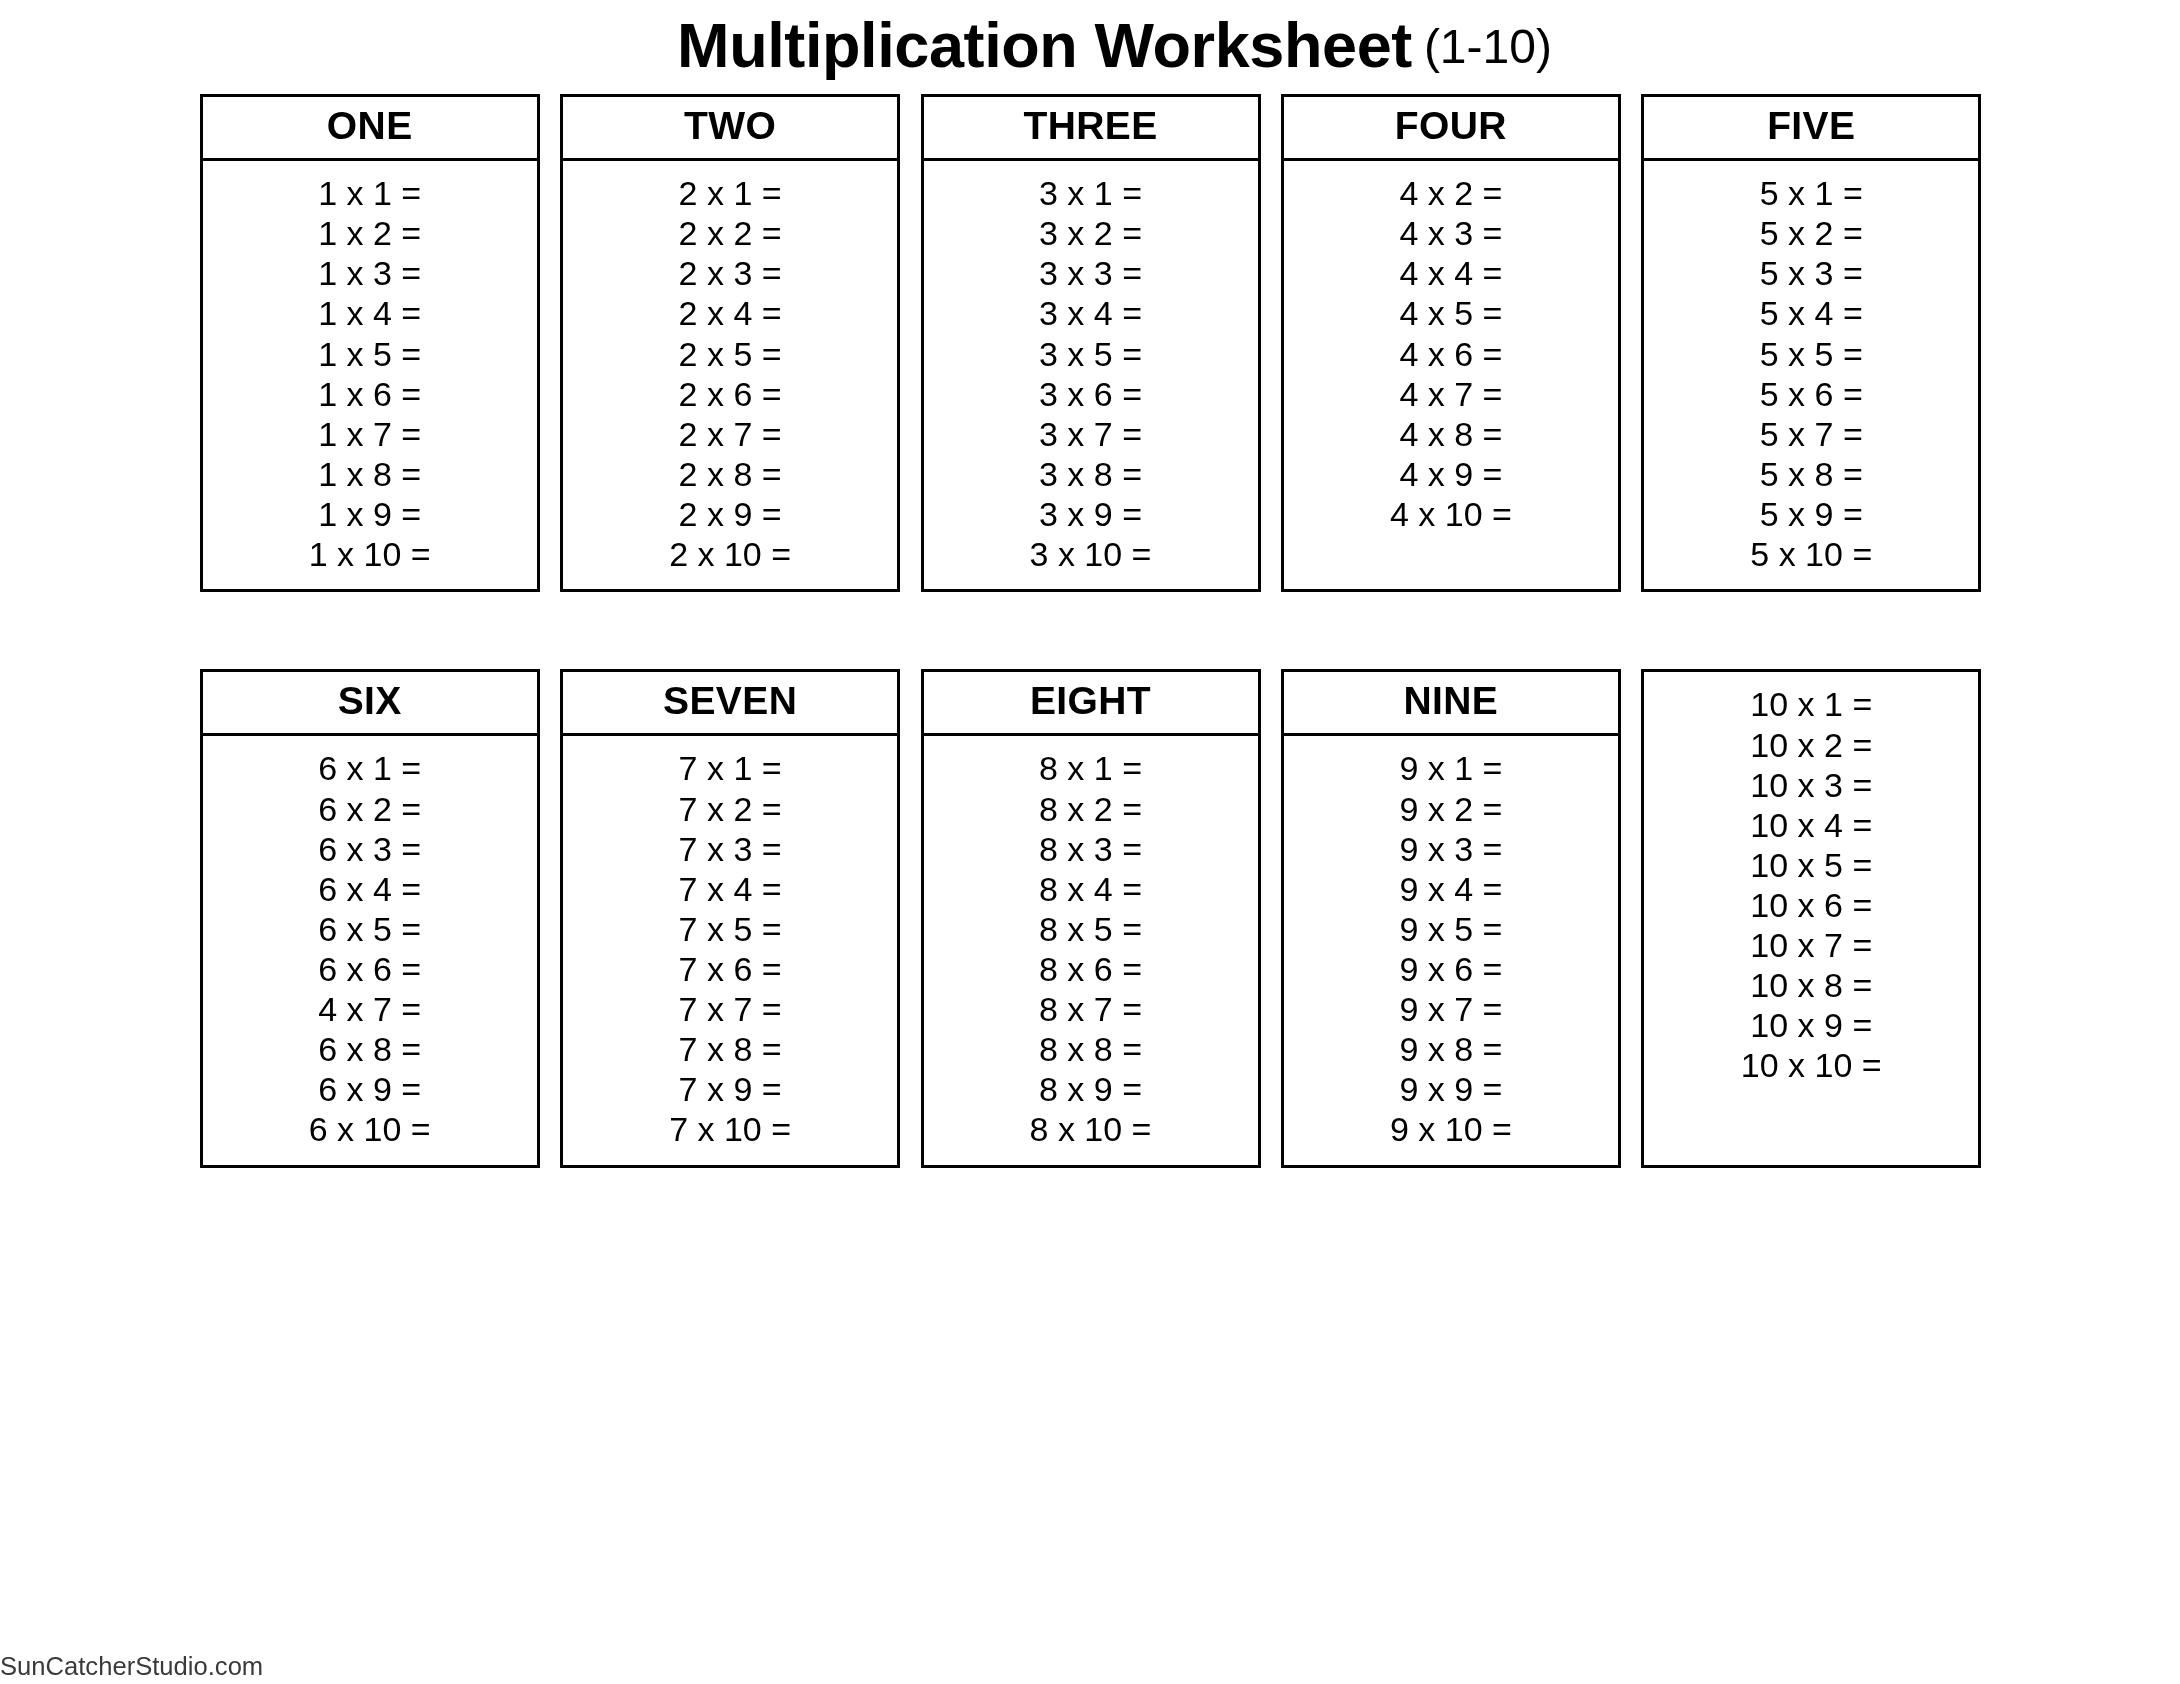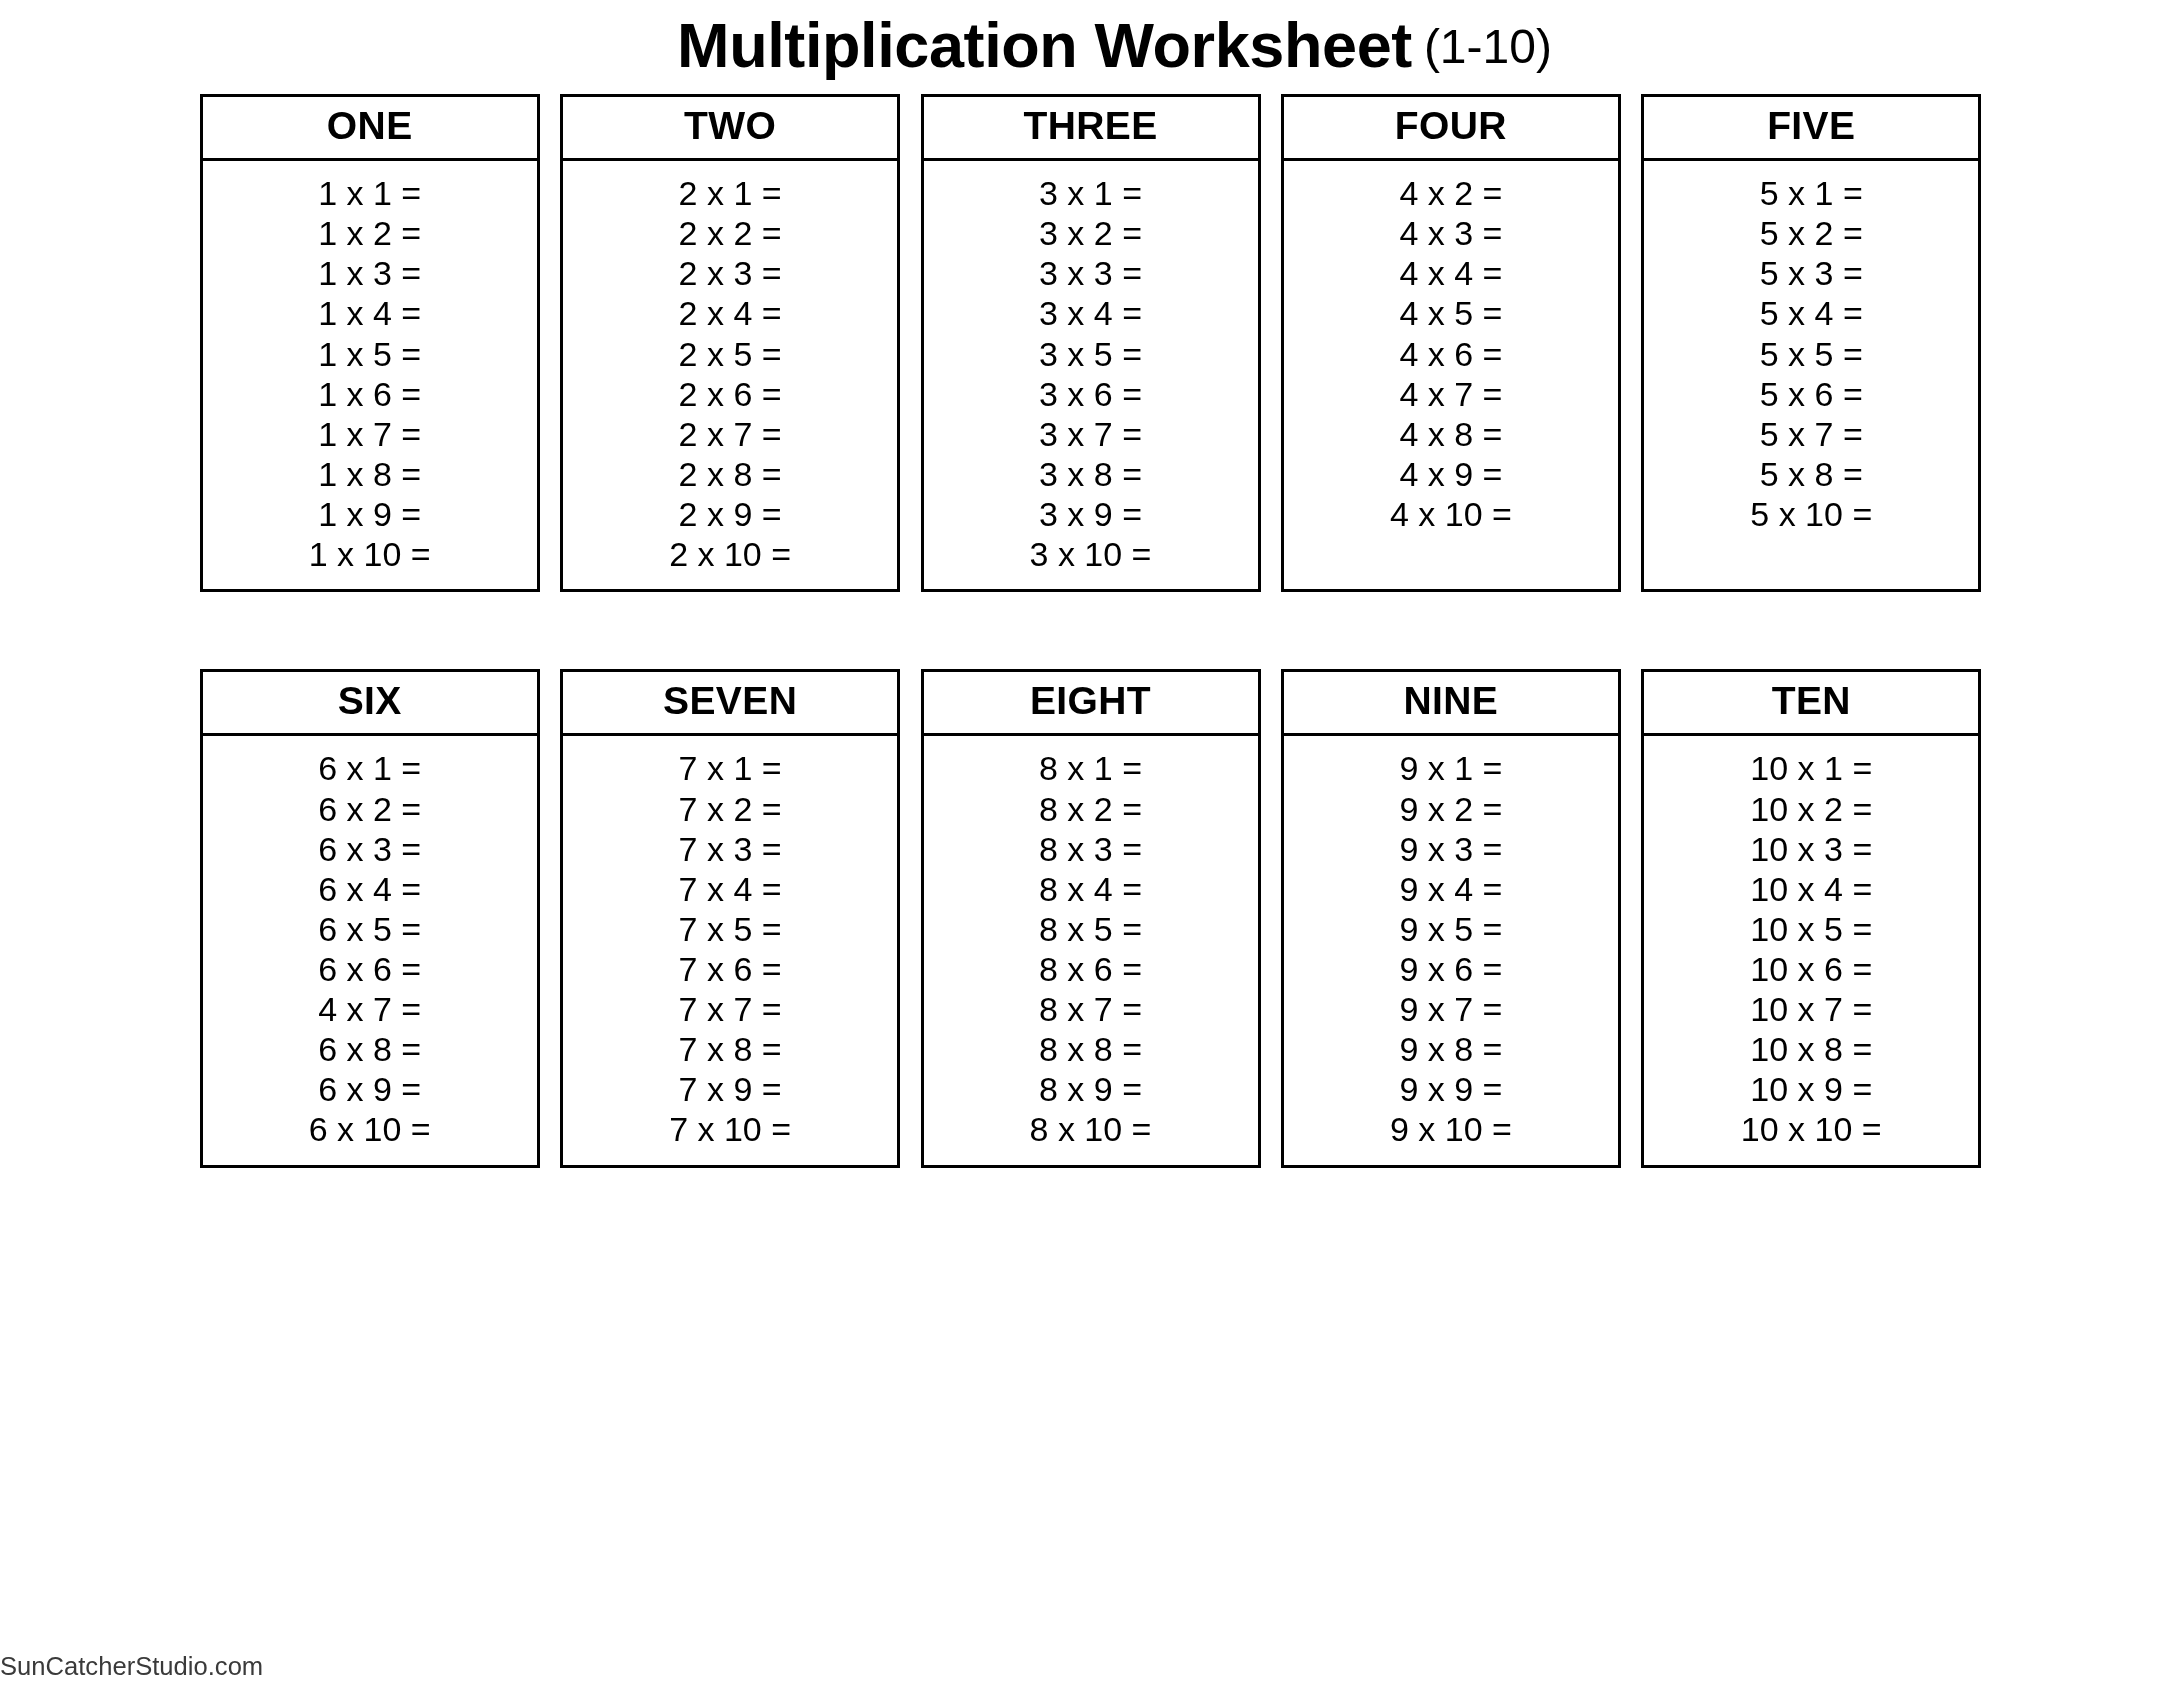--- a/index.html
+++ b/index.html
@@ -166,20 +166,21 @@
         <div class="card-header">FIVE</div>
         <div class="card-body">
           <div class="fact">5 x 1 =</div>
           <div class="fact">5 x 2 =</div>
           <div class="fact">5 x 3 =</div>
           <div class="fact">5 x 4 =</div>
           <div class="fact">5 x 5 =</div>
           <div class="fact">5 x 6 =</div>
           <div class="fact">5 x 7 =</div>
           <div class="fact">5 x 8 =</div>
+          <div class="fact">5 x 9 =</div>
           <div class="fact">5 x 10 =</div>
         </div>
       </div>
 
     </div>
 
     <div class="row second">
 
       <div class="card">
         <div class="card-header">SIX</div>
@@ -239,21 +240,20 @@
           <div class="fact">9 x 5 =</div>
           <div class="fact">9 x 6 =</div>
           <div class="fact">9 x 7 =</div>
           <div class="fact">9 x 8 =</div>
           <div class="fact">9 x 9 =</div>
           <div class="fact">9 x 10 =</div>
         </div>
       </div>
 
       <div class="card">
-        <div class="card-header">TEN</div>
         <div class="card-body">
           <div class="fact">10 x 1 =</div>
           <div class="fact">10 x 2 =</div>
           <div class="fact">10 x 3 =</div>
           <div class="fact">10 x 4 =</div>
           <div class="fact">10 x 5 =</div>
           <div class="fact">10 x 6 =</div>
           <div class="fact">10 x 7 =</div>
           <div class="fact">10 x 8 =</div>
           <div class="fact">10 x 9 =</div>

